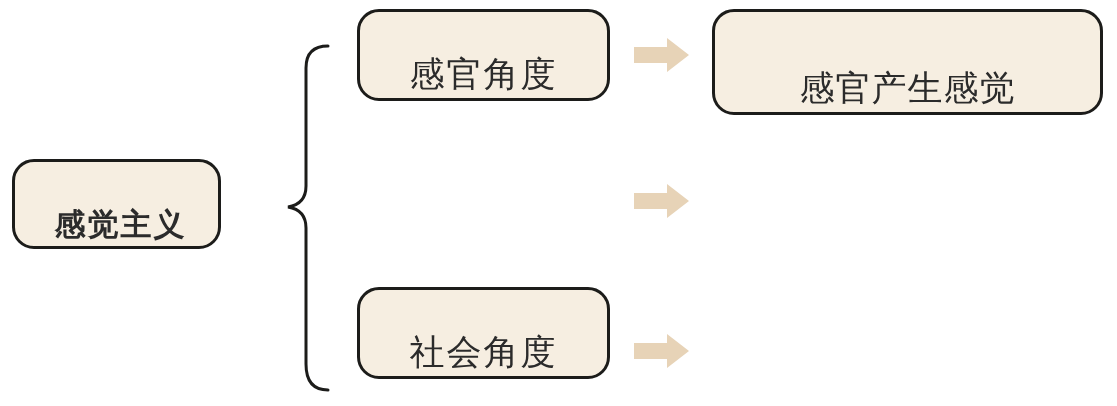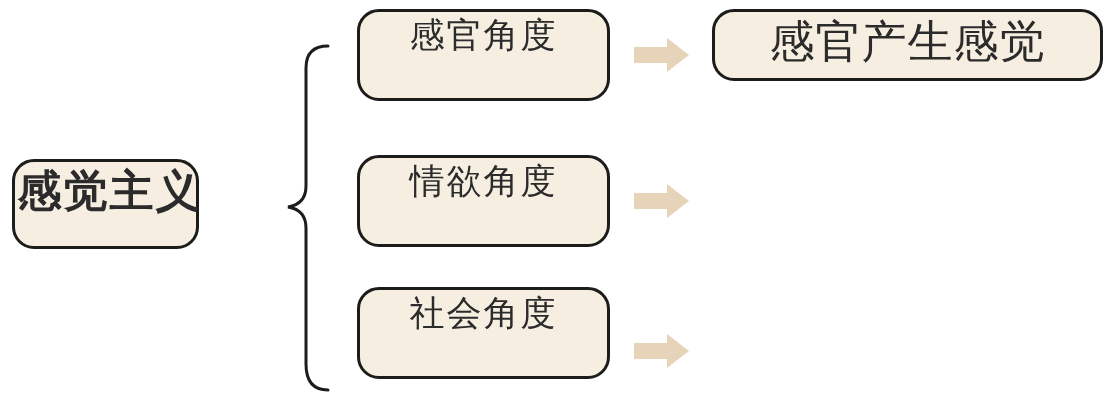--- a/index.html
+++ b/index.html
@@ -15,50 +15,50 @@
     background: #ffffff;
     overflow: hidden;
   }
   .box {
     position: absolute;
     box-sizing: border-box;
     background: var(--box-fill, #f6eee1);
     border: 3px solid var(--box-border, #1c1c1a);
     border-radius: 22px;
     display: flex;
-    align-items: flex-start;
+    align-items: flex-end;
     justify-content: center;
     color: var(--text, #2b2b2b);
   }
   .root-box {
     left: 12px;
     top: 159px;
-    width: 187px;
+    width: 209px;
     height: 90px;
-    font-size: 44px;
+    font-size: 31px;
     font-weight: 700;
     letter-spacing: 2px;
     padding-left: 8px;
   }
   .node-label {
     white-space: nowrap;
   }
   .branch-box {
     left: 357px;
     width: 253px;
     height: 92px;
     font-size: 35px;
     font-weight: 400;
     letter-spacing: 2px;
   }
   .result-box {
     left: 712px;
     width: 391px;
-    height: 72px;
-    font-size: 45px;
+    height: 106px;
+    font-size: 35px;
     font-weight: 400;
     letter-spacing: 1px;
   }
   .row1 { top: 9px; }
   .row2 { top: 155px; }
   .row3 { top: 287px; }
   .arrow {
     position: absolute;
     left: 634px;
     width: 56px;
@@ -93,23 +93,20 @@
   <div class="box branch-box row1">
     <span class="node-label">感官角度</span>
   </div>
   <svg class="arrow row1" viewBox="0 0 56 36" aria-hidden="true">
     <path d="M0 10 H33 V1 L55 18 L33 35 V26 H0 Z" fill="currentColor"></path>
   </svg>
   <div class="box result-box row1">
     <span class="node-label">感官产生感觉</span>
   </div>
 
-  <div class="box branch-box row2">
-    <span class="node-label">情欲角度</span>
-  </div>
   <svg class="arrow row2" viewBox="0 0 56 36" aria-hidden="true">
     <path d="M0 10 H33 V1 L55 18 L33 35 V26 H0 Z" fill="currentColor"></path>
   </svg>
 
   <div class="box branch-box row3">
     <span class="node-label">社会角度</span>
   </div>
   <svg class="arrow row3" viewBox="0 0 56 36" aria-hidden="true">
     <path d="M0 10 H33 V1 L55 18 L33 35 V26 H0 Z" fill="currentColor"></path>
   </svg>

